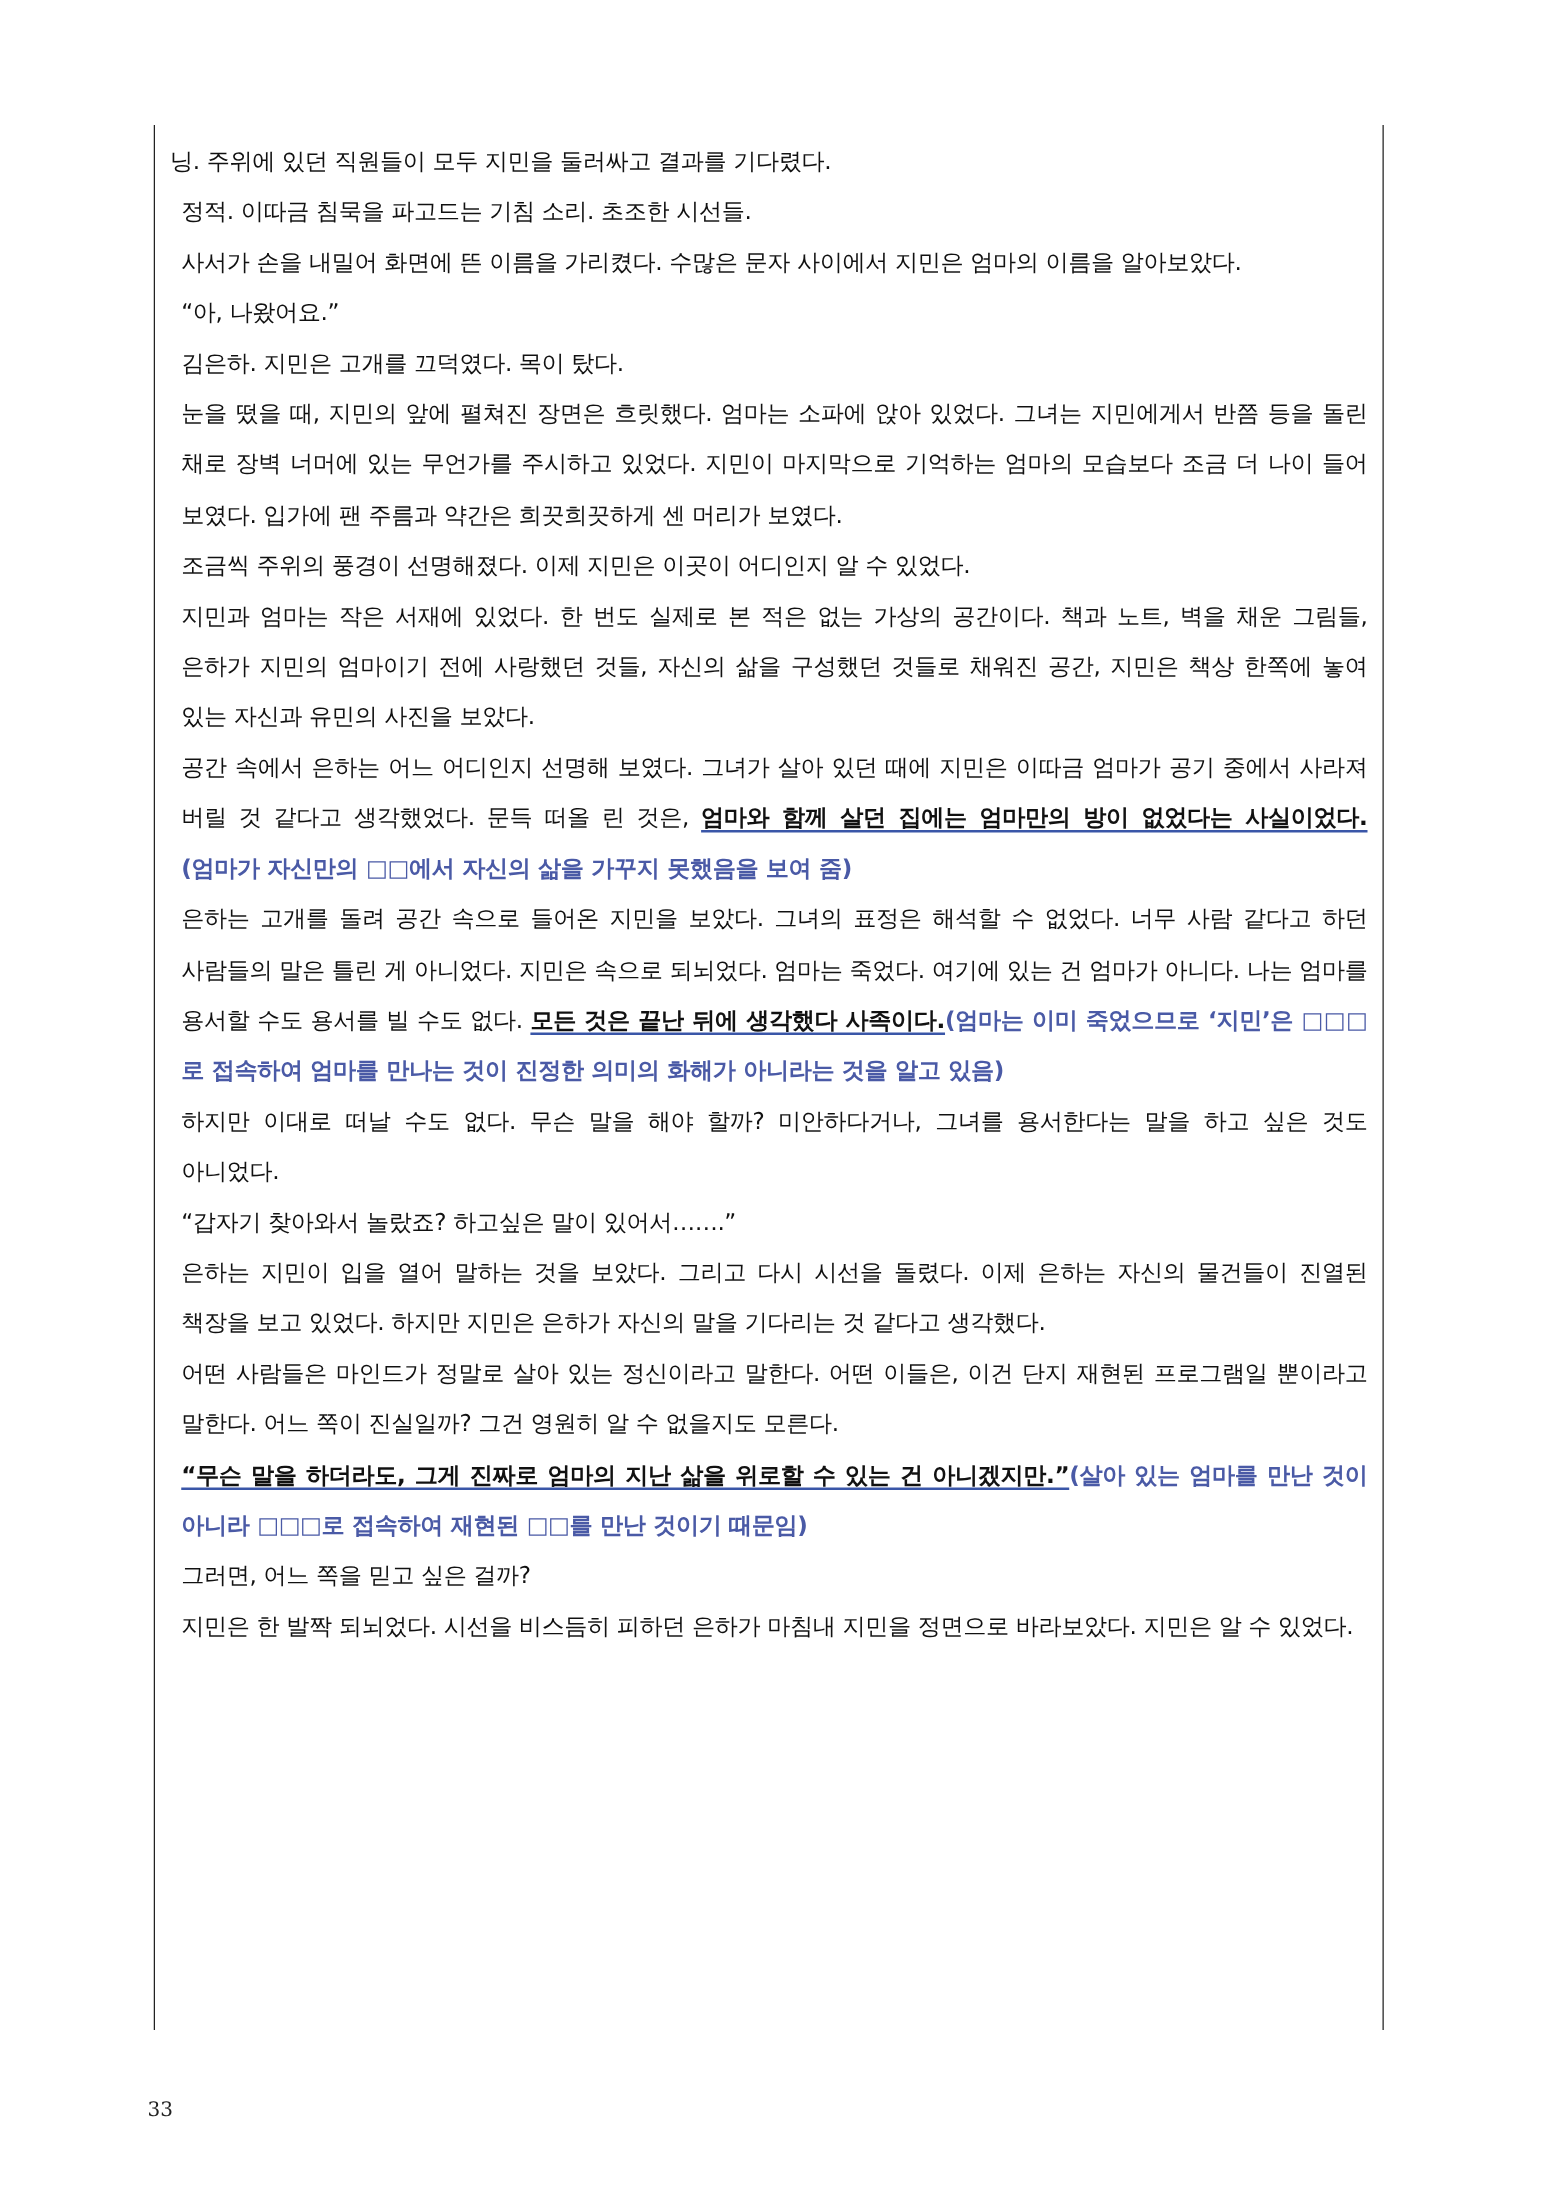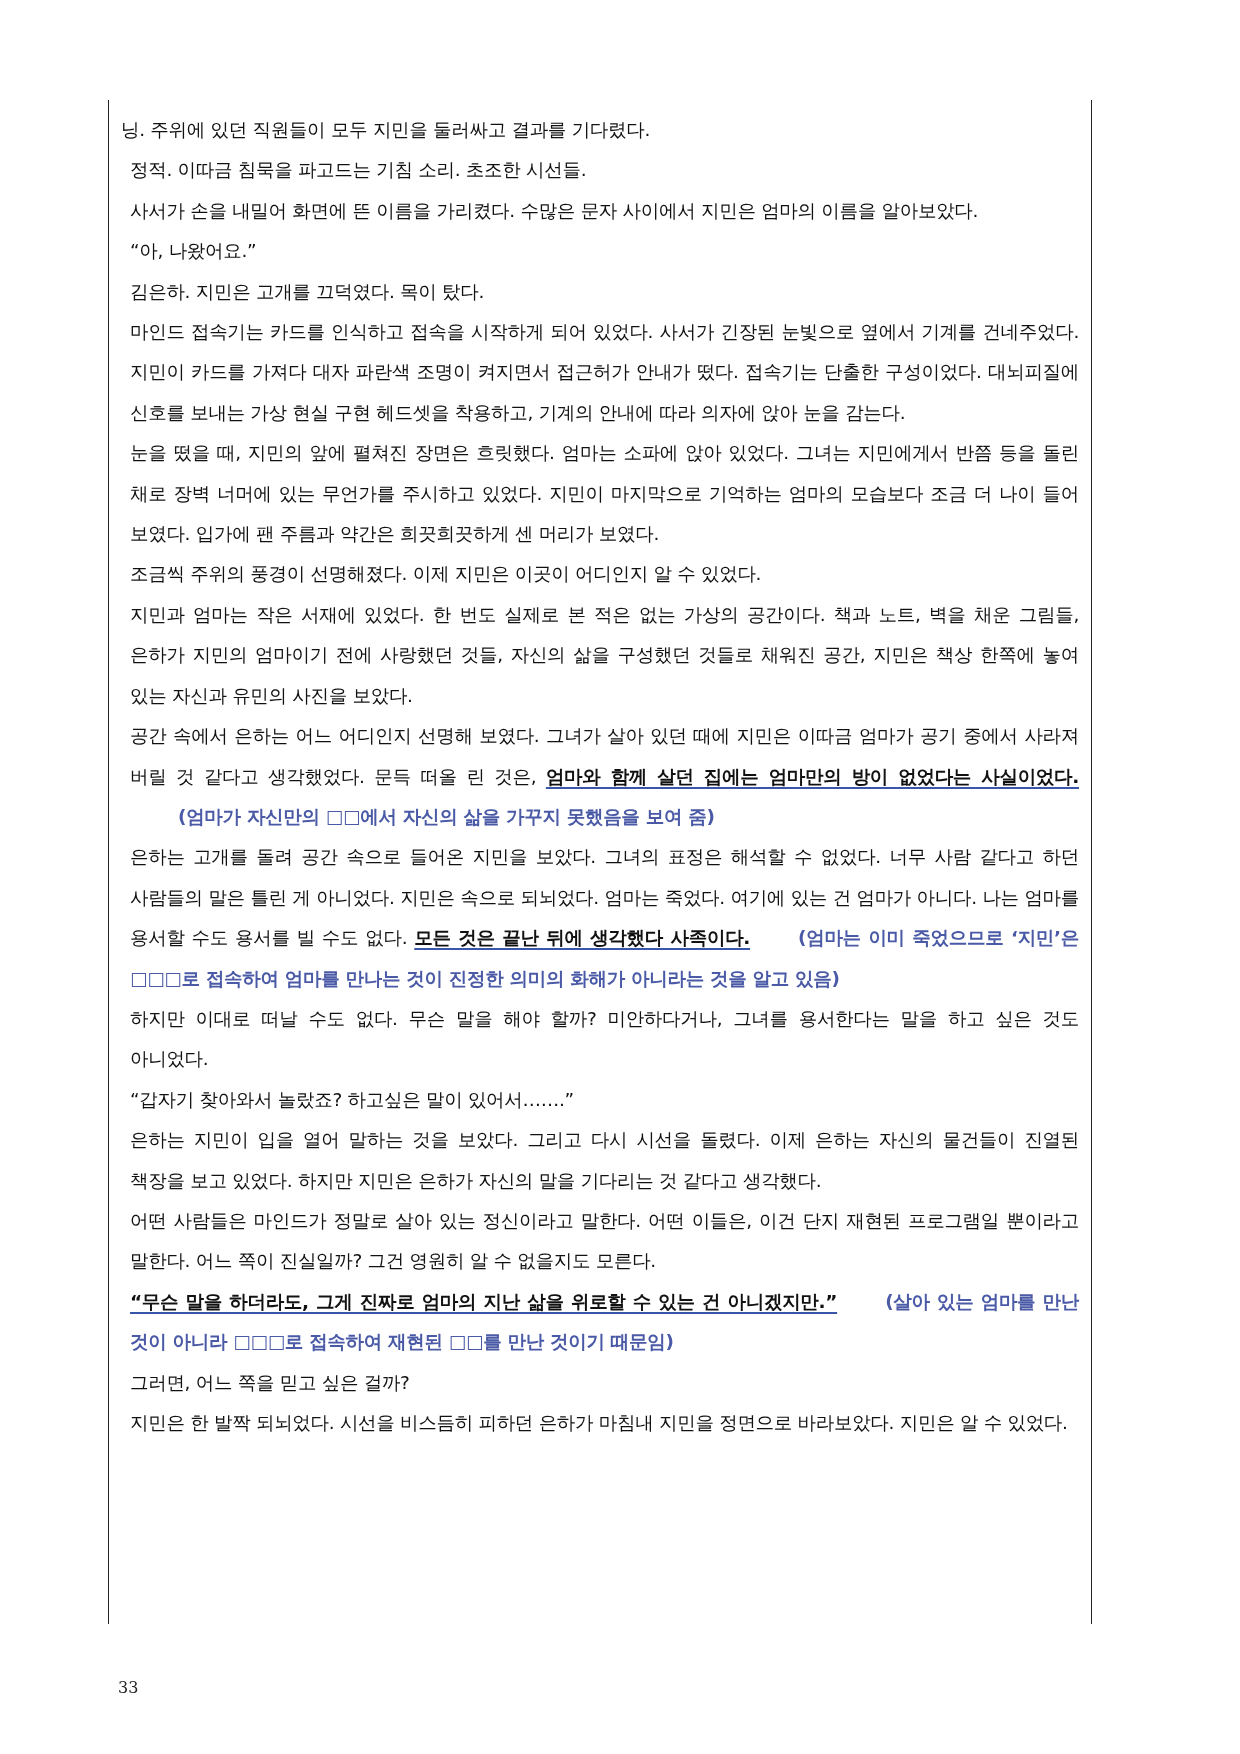--- a/index.html
+++ b/index.html
@@ -1,41 +1,40 @@
 <!DOCTYPE html>
 <html><head>
   <meta charset="utf-8">
   <style>
     html, body { margin: 0; padding: 0; background: #ffffff; }
     body { width: 1240px; height: 1754px; position: relative; overflow: hidden;
            font-family: "DejaVu Sans", sans-serif; color: #111; }
-    .frame { position: absolute; left: 108px; top: 100px; width: 982px; height: 1524px;
+    .frame { position: absolute; left: 123px; top: 100px; width: 982px; height: 1524px;
              border-left: 1px solid #222; border-right: 1px solid #222; }
     .content { position: absolute; left: 12px; top: 10px; width: 958px;
                font-size: 18.5px; line-height: 40.4px; letter-spacing: -0.3px;
                text-align: justify; word-break: keep-all; }
     .p { margin: 0; }
     .ind { padding-left: 9px; }
     .hl { font-weight: bold; text-decoration: underline; text-decoration-color: #3a56a8;
           text-underline-offset: 4px; text-decoration-thickness: 1.5px; }
-    .note { color: #4a5aa6; font-weight: bold; margin-left: 48px; }
+    .note { color: #4a5aa6; font-weight: bold; }
     .page-num { position: absolute; left: 118px; top: 1678px; font-size: 16px; color: #222;
                 font-family: "DejaVu Serif", serif; }
   </style>
 </head>
 <body>
 
 <div class="frame">
   <div class="content" id="content">
       <p class="p"><span>닝. 주위에 있던 직원들이 모두 지민을 둘러싸고 결과를 기다렸다.</span></p>
       <p class="p ind"><span>정적. 이따금 침묵을 파고드는 기침 소리. 초조한 시선들.</span></p>
       <p class="p ind"><span>사서가 손을 내밀어 화면에 뜬 이름을 가리켰다. 수많은 문자 사이에서 지민은 엄마의 이름을 알아보았다.</span></p>
       <p class="p ind"><span>“아, 나왔어요.”</span></p>
       <p class="p ind"><span>김은하. 지민은 고개를 끄덕였다. 목이 탔다.</span></p>
-      <p class="p ind"><span>마인드 접속기는 카드를 인식하고 접속을 시작하게 되어 있었다. 사서가 긴장된 눈빛으로 옆에서 기계를 건네주었다. 지민이 카드를 가져다 대자 파란색 조명이 켜지면서 접근허가 안내가 떴다. 접속기는 단출한 구성이었다. 대뇌피질에 신호를 보내는 가상 현실 구현 헤드셋을 착용하고, 기계의 안내에 따라 의자에 앉아 눈을 감는다.</span></p>
       <p class="p ind"><span>눈을 떴을 때, 지민의 앞에 펼쳐진 장면은 흐릿했다. 엄마는 소파에 앉아 있었다. 그녀는 지민에게서 반쯤 등을 돌린 채로 장벽 너머에 있는 무언가를 주시하고 있었다. 지민이 마지막으로 기억하는 엄마의 모습보다 조금 더 나이 들어 보였다. 입가에 팬 주름과 약간은 희끗희끗하게 센 머리가 보였다.</span></p>
       <p class="p ind"><span>조금씩 주위의 풍경이 선명해졌다. 이제 지민은 이곳이 어디인지 알 수 있었다.</span></p>
       <p class="p ind"><span>지민과 엄마는 작은 서재에 있었다. 한 번도 실제로 본 적은 없는 가상의 공간이다. 책과 노트, 벽을 채운 그림들, 은하가 지민의 엄마이기 전에 사랑했던 것들, 자신의 삶을 구성했던 것들로 채워진 공간, 지민은 책상 한쪽에 놓여 있는 자신과 유민의 사진을 보았다.</span></p>
       <p class="p ind"><span>공간 속에서 은하는 어느 어디인지 선명해 보였다. 그녀가 살아 있던 때에 지민은 이따금 엄마가 공기 중에서 사라져 버릴 것 같다고 생각했었다. 문득 떠올 린 것은, </span><span class="hl">엄마와 함께 살던 집에는 엄마만의 방이 없었다는 사실이었다.</span><span class="note">(엄마가 자신만의 □□에서 자신의 삶을 가꾸지 못했음을 보여 줌)</span></p>
       <p class="p ind"><span>은하는 고개를 돌려 공간 속으로 들어온 지민을 보았다. 그녀의 표정은 해석할 수 없었다. 너무 사람 같다고 하던 사람들의 말은 틀린 게 아니었다. 지민은 속으로 되뇌었다. 엄마는 죽었다. 여기에 있는 건 엄마가 아니다. 나는 엄마를 용서할 수도 용서를 빌 수도 없다. </span><span class="hl">모든 것은 끝난 뒤에 생각했다 사족이다.</span><span class="note">(엄마는 이미 죽었으므로 ‘지민’은 □□□로 접속하여 엄마를 만나는 것이 진정한 의미의 화해가 아니라는 것을 알고 있음)</span></p>
       <p class="p ind"><span>하지만 이대로 떠날 수도 없다. 무슨 말을 해야 할까? 미안하다거나, 그녀를 용서한다는 말을 하고 싶은 것도 아니었다.</span></p>
       <p class="p ind"><span>“갑자기 찾아와서 놀랐죠? 하고싶은 말이 있어서…….”</span></p>
       <p class="p ind"><span>은하는 지민이 입을 열어 말하는 것을 보았다. 그리고 다시 시선을 돌렸다. 이제 은하는 자신의 물건들이 진열된 책장을 보고 있었다. 하지만 지민은 은하가 자신의 말을 기다리는 것 같다고 생각했다.</span></p>
       <p class="p ind"><span>어떤 사람들은 마인드가 정말로 살아 있는 정신이라고 말한다. 어떤 이들은, 이건 단지 재현된 프로그램일 뿐이라고 말한다. 어느 쪽이 진실일까? 그건 영원히 알 수 없을지도 모른다.</span></p>
       <p class="p ind"><span class="hl">“무슨 말을 하더라도, 그게 진짜로 엄마의 지난 삶을 위로할 수 있는 건 아니겠지만.”</span><span class="note">(살아 있는 엄마를 만난 것이 아니라 □□□로 접속하여 재현된 □□를 만난 것이기 때문임)</span></p>

